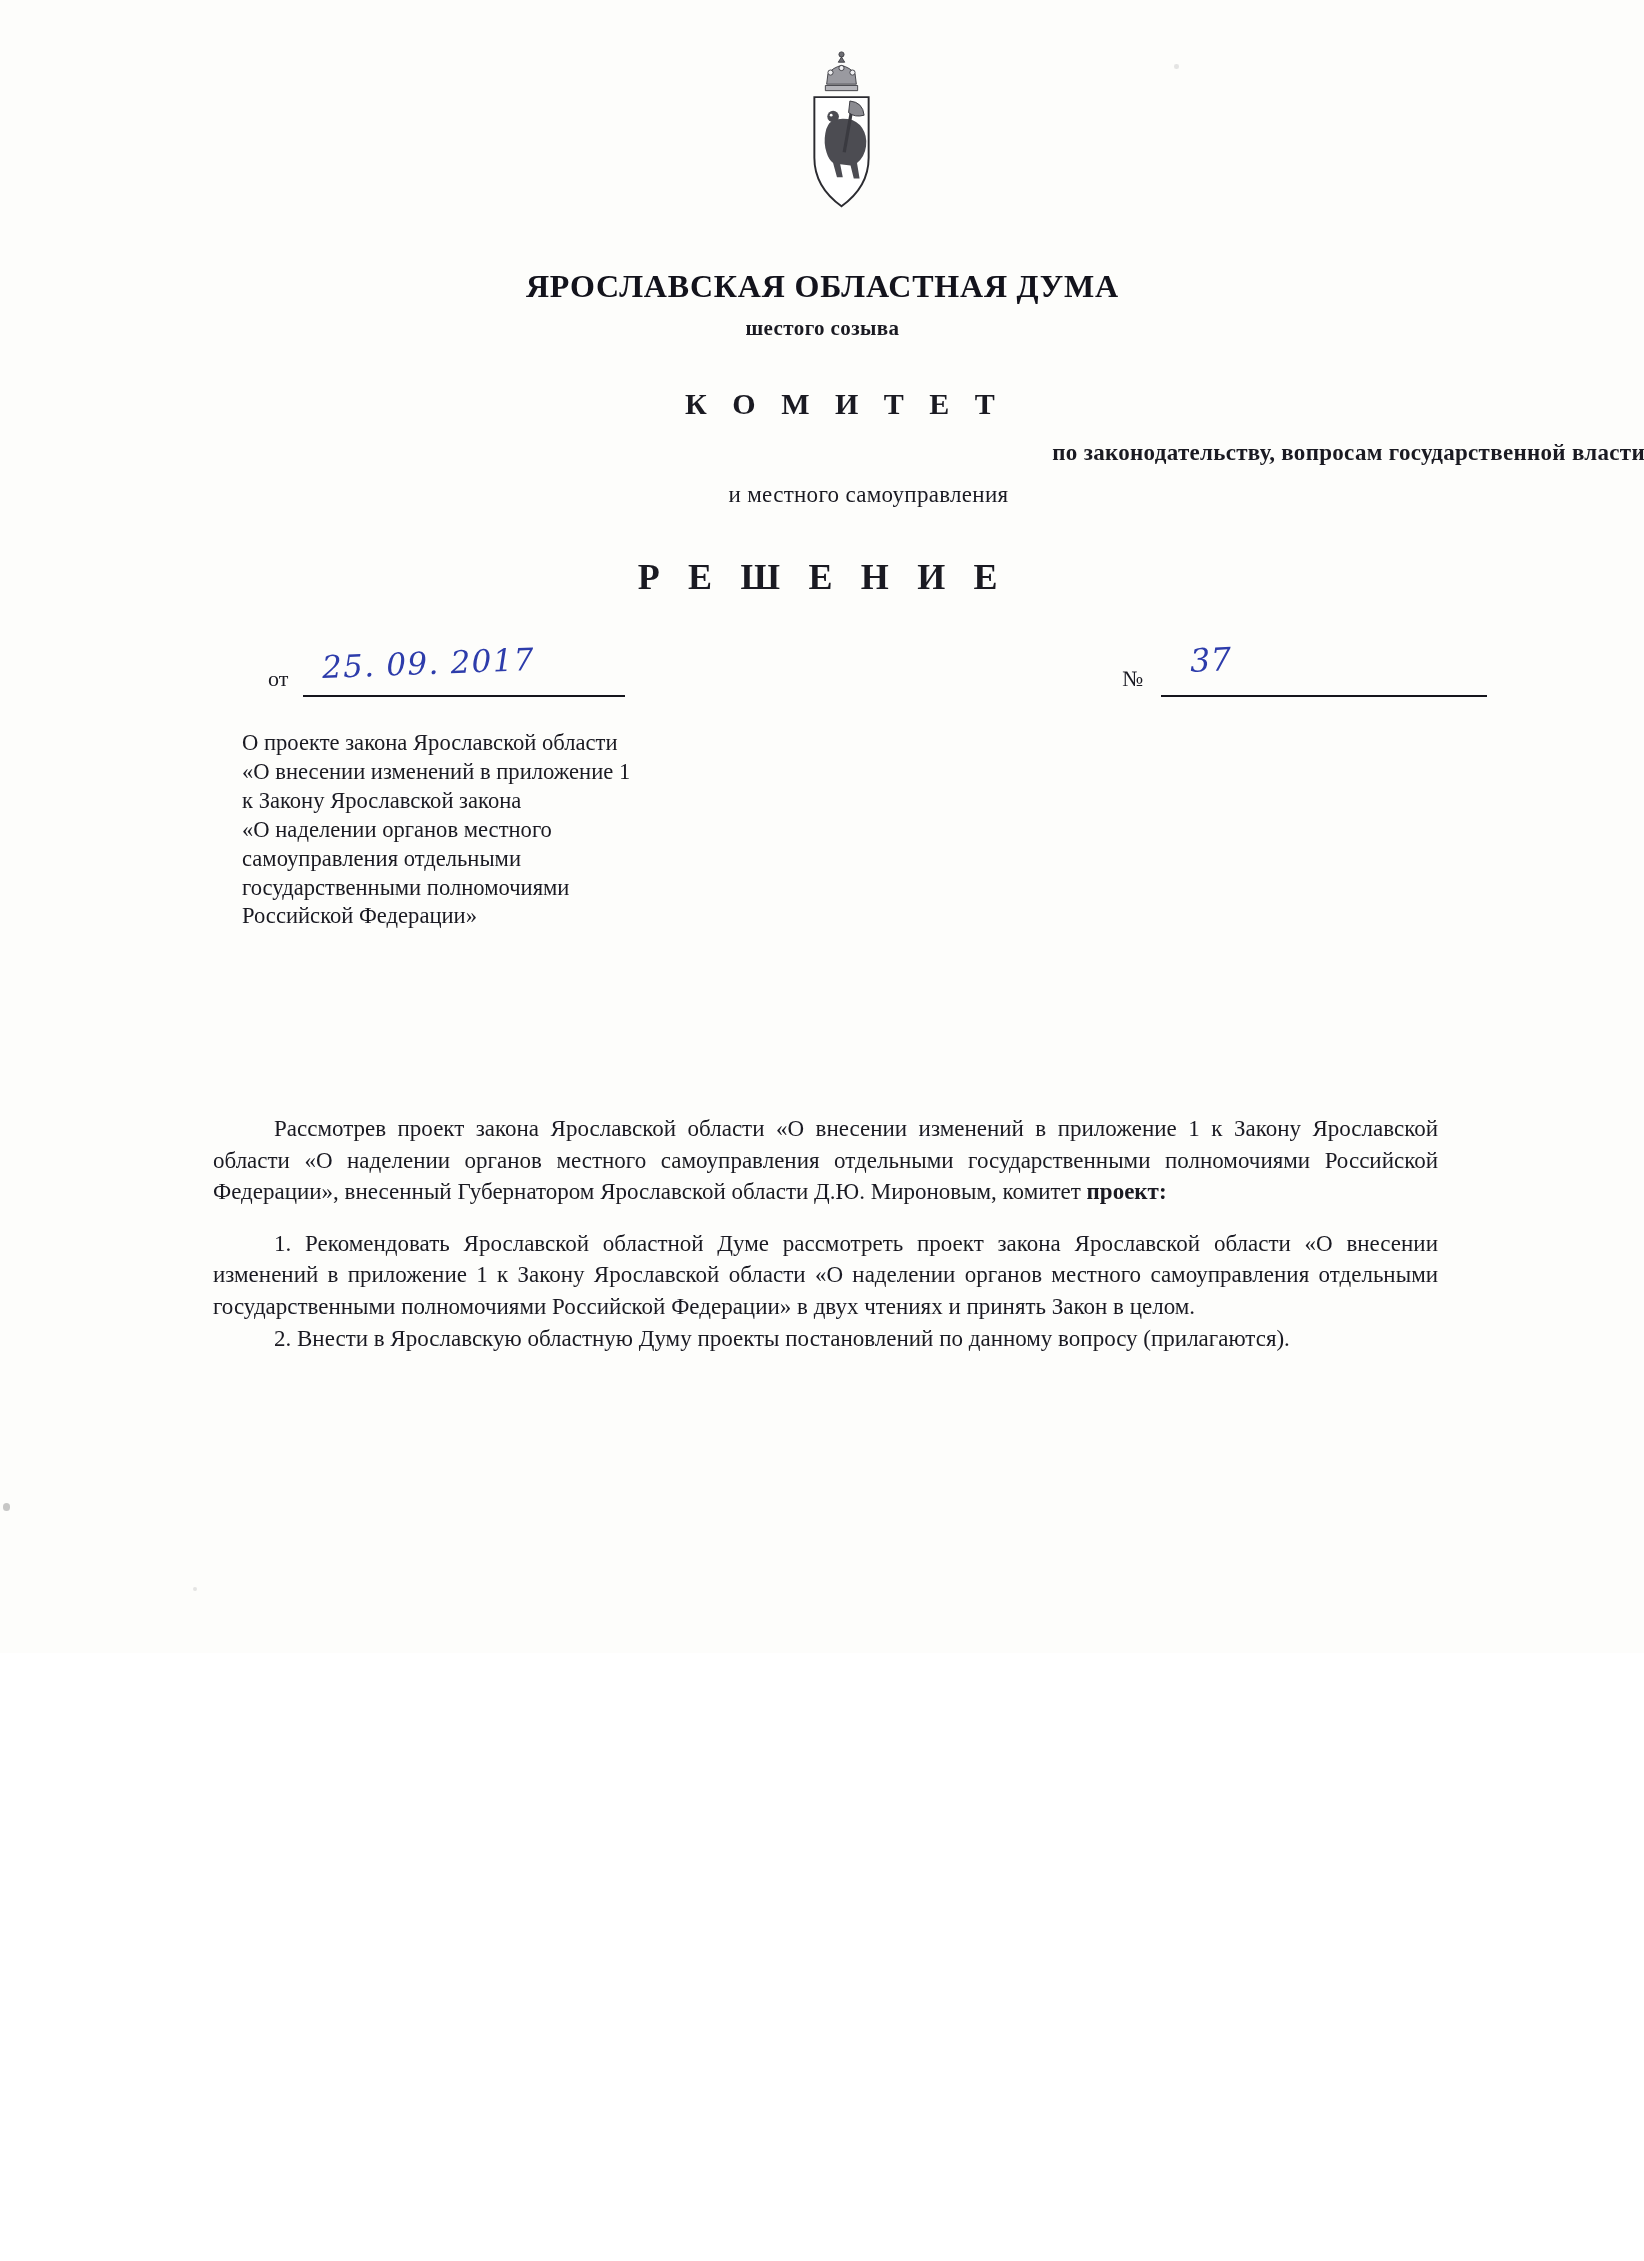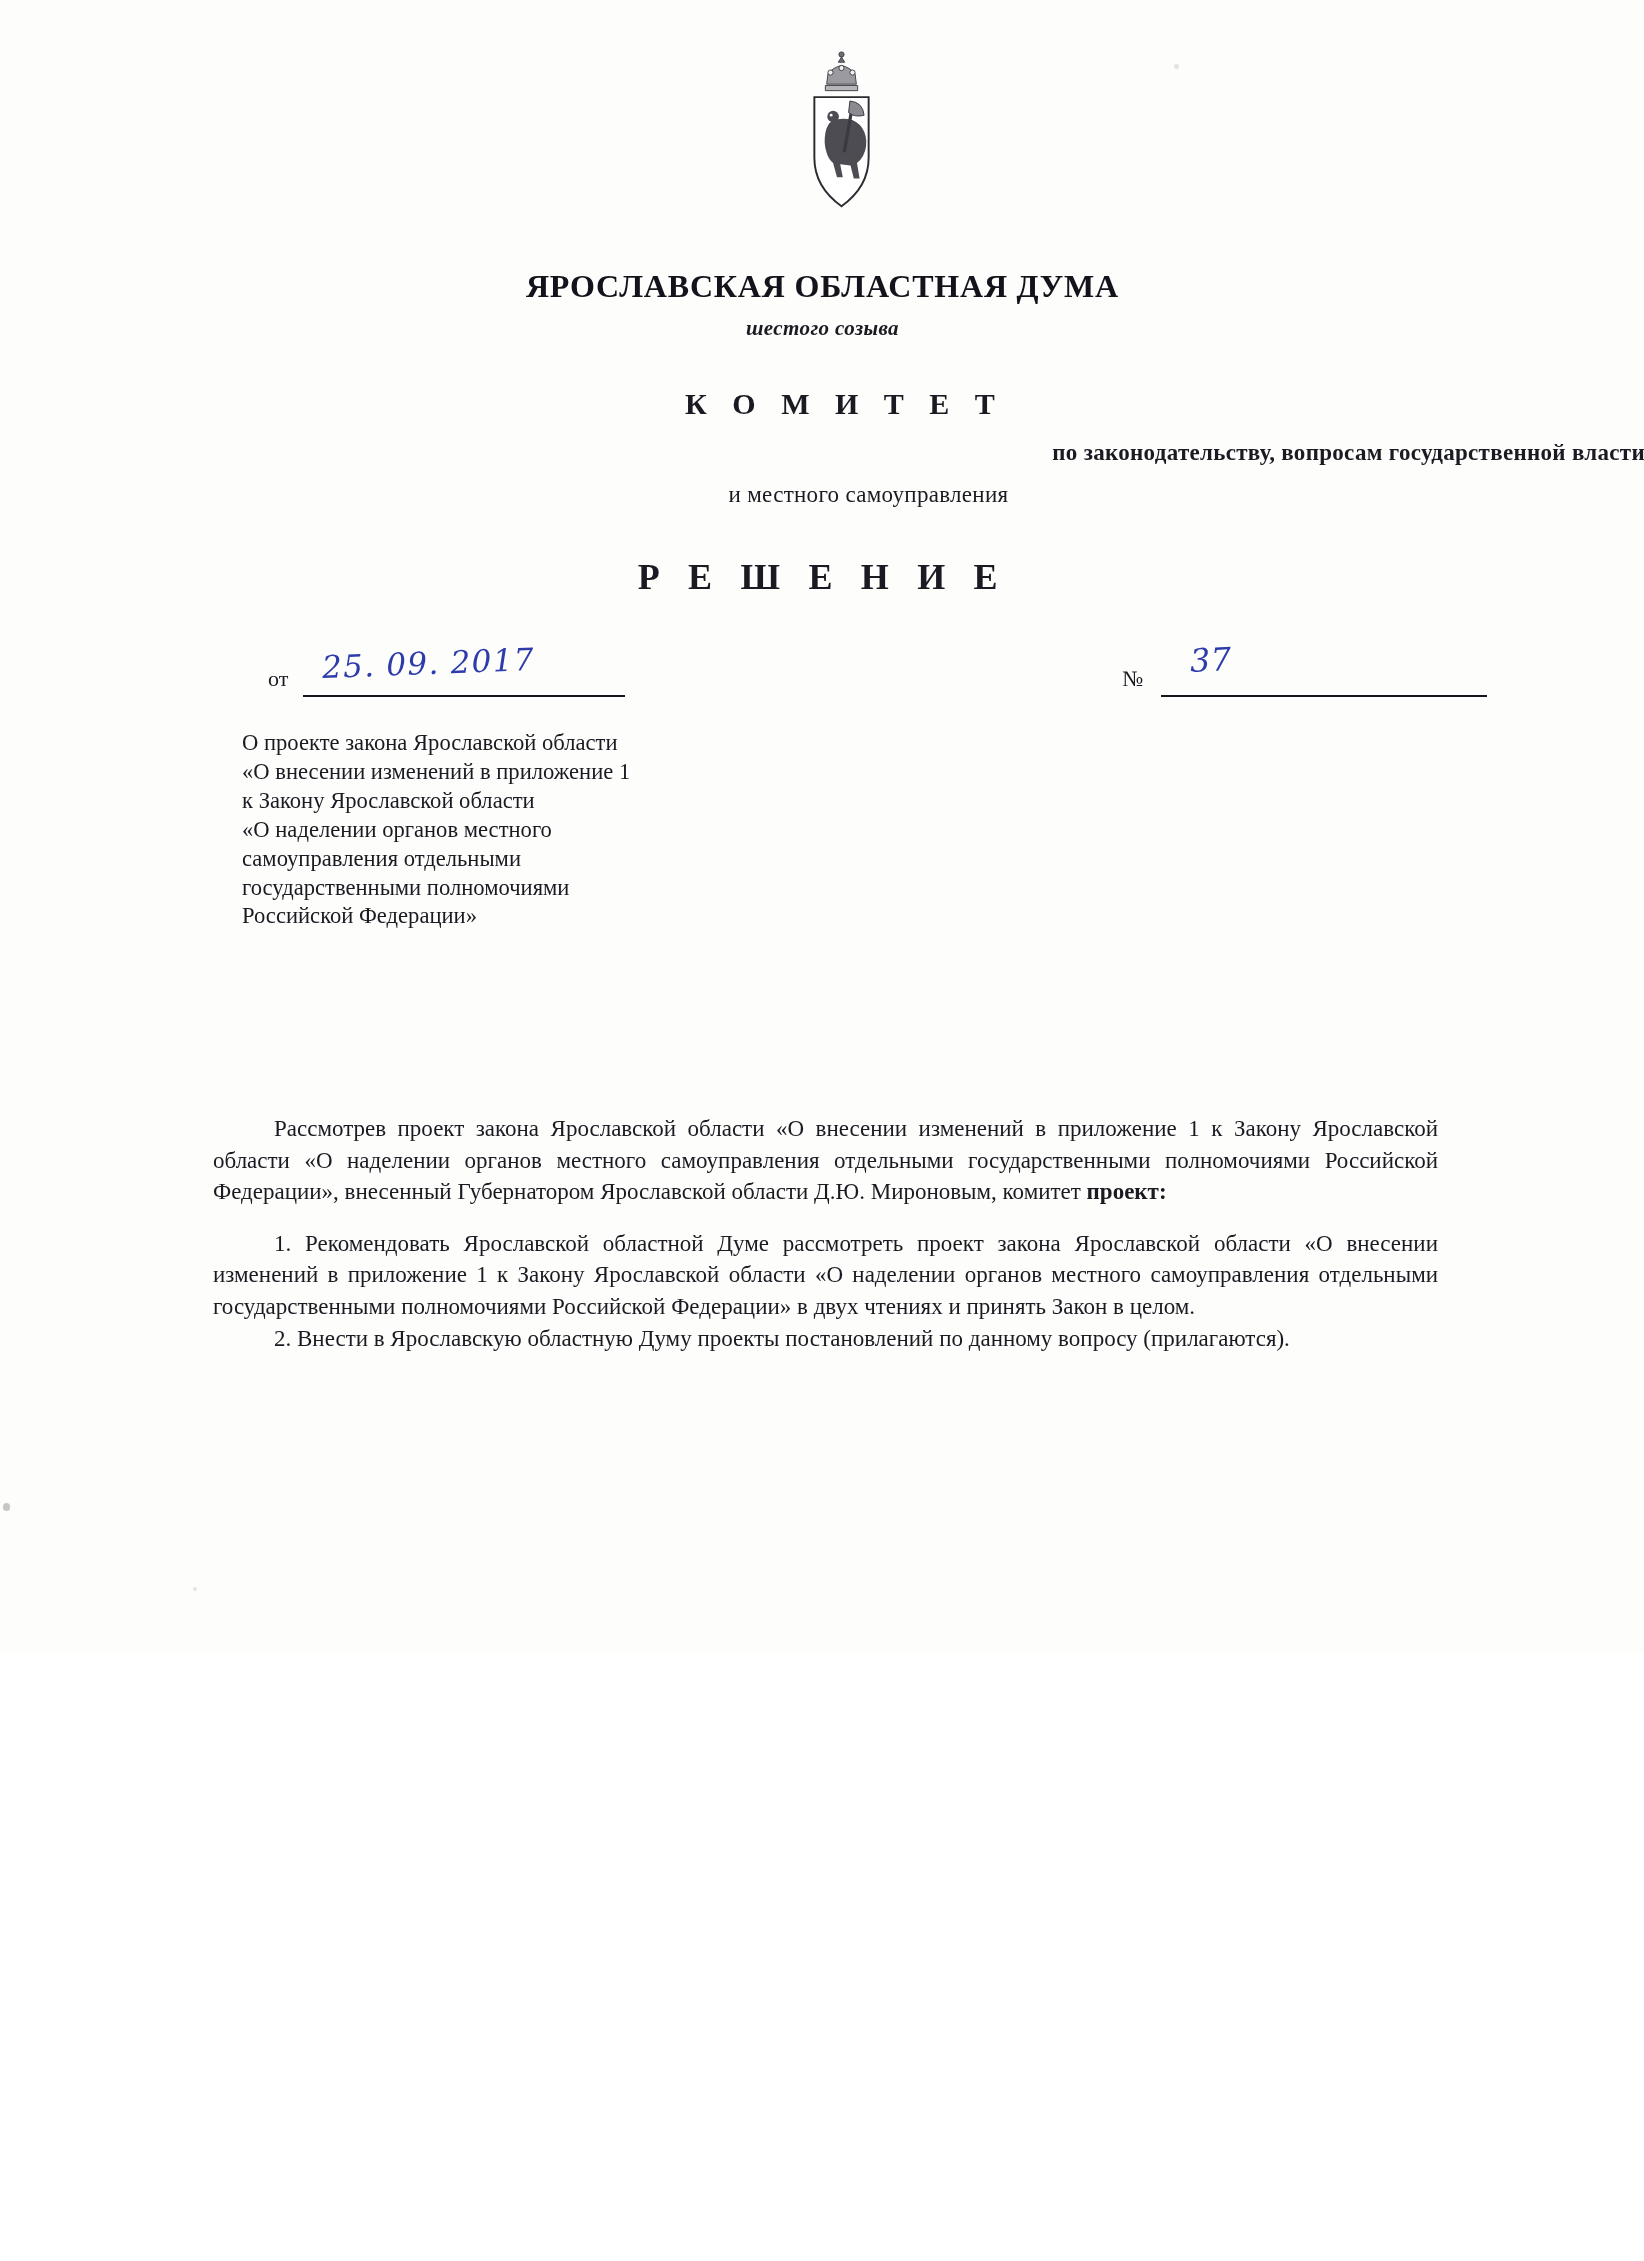--- a/index.html
+++ b/index.html
@@ -50,21 +50,20 @@
     font-weight: bold;
     font-size: 32px;
     letter-spacing: 0.8px;
     color: #13131c;
   }
   .org-sub {
     top: 316px;
     font-weight: bold;
     font-size: 21px;
     letter-spacing: 0.4px;
-    font-style: italic;
   }
   .committee-word {
     top: 387px;
     font-weight: bold;
     font-size: 30px;
     letter-spacing: 9px;
     padding-left: 22px;
   }
   .committee-l1 {
     top: 440px;
@@ -255,21 +254,21 @@
   <div class="line-date"></div>
   <div class="hand-date">25. 09. 2017</div>
 
   <div class="row-no">№</div>
   <div class="line-no"></div>
   <div class="hand-no">37</div>
 
   <div class="subject">
     <div>О проекте закона Ярославской области</div>
     <div>«О внесении изменений в приложение 1</div>
-    <div>к Закону Ярославской области</div>
+    <div>к Закону Ярославской закона</div>
     <div>«О наделении органов местного</div>
     <div>самоуправления отдельными</div>
     <div>государственными полномочиями</div>
     <div>Российской Федерации»</div>
   </div>
 
   <div class="body-block">
     <p><span>Рассмотрев проект закона Ярославской области «О внесении изменений в приложение 1 к Закону Ярославской области «О наделении органов местного самоуправления отдельными государственными полномочиями Российской Федерации», внесенный Губернатором Ярославской области Д.Ю. Мироновым, комитет </span><b>проект:</b></p>
     <p class="tight">1. Рекомендовать Ярославской областной Думе рассмотреть проект закона Ярославской области «О внесении изменений в приложение 1 к Закону Ярославской области «О наделении органов местного самоуправления отдельными государственными полномочиями Российской Федерации» в двух чтениях и принять Закон в целом.</p>
     <p class="tight">2. Внести в Ярославскую областную Думу проекты постановлений по данному вопросу (прилагаются).</p>

